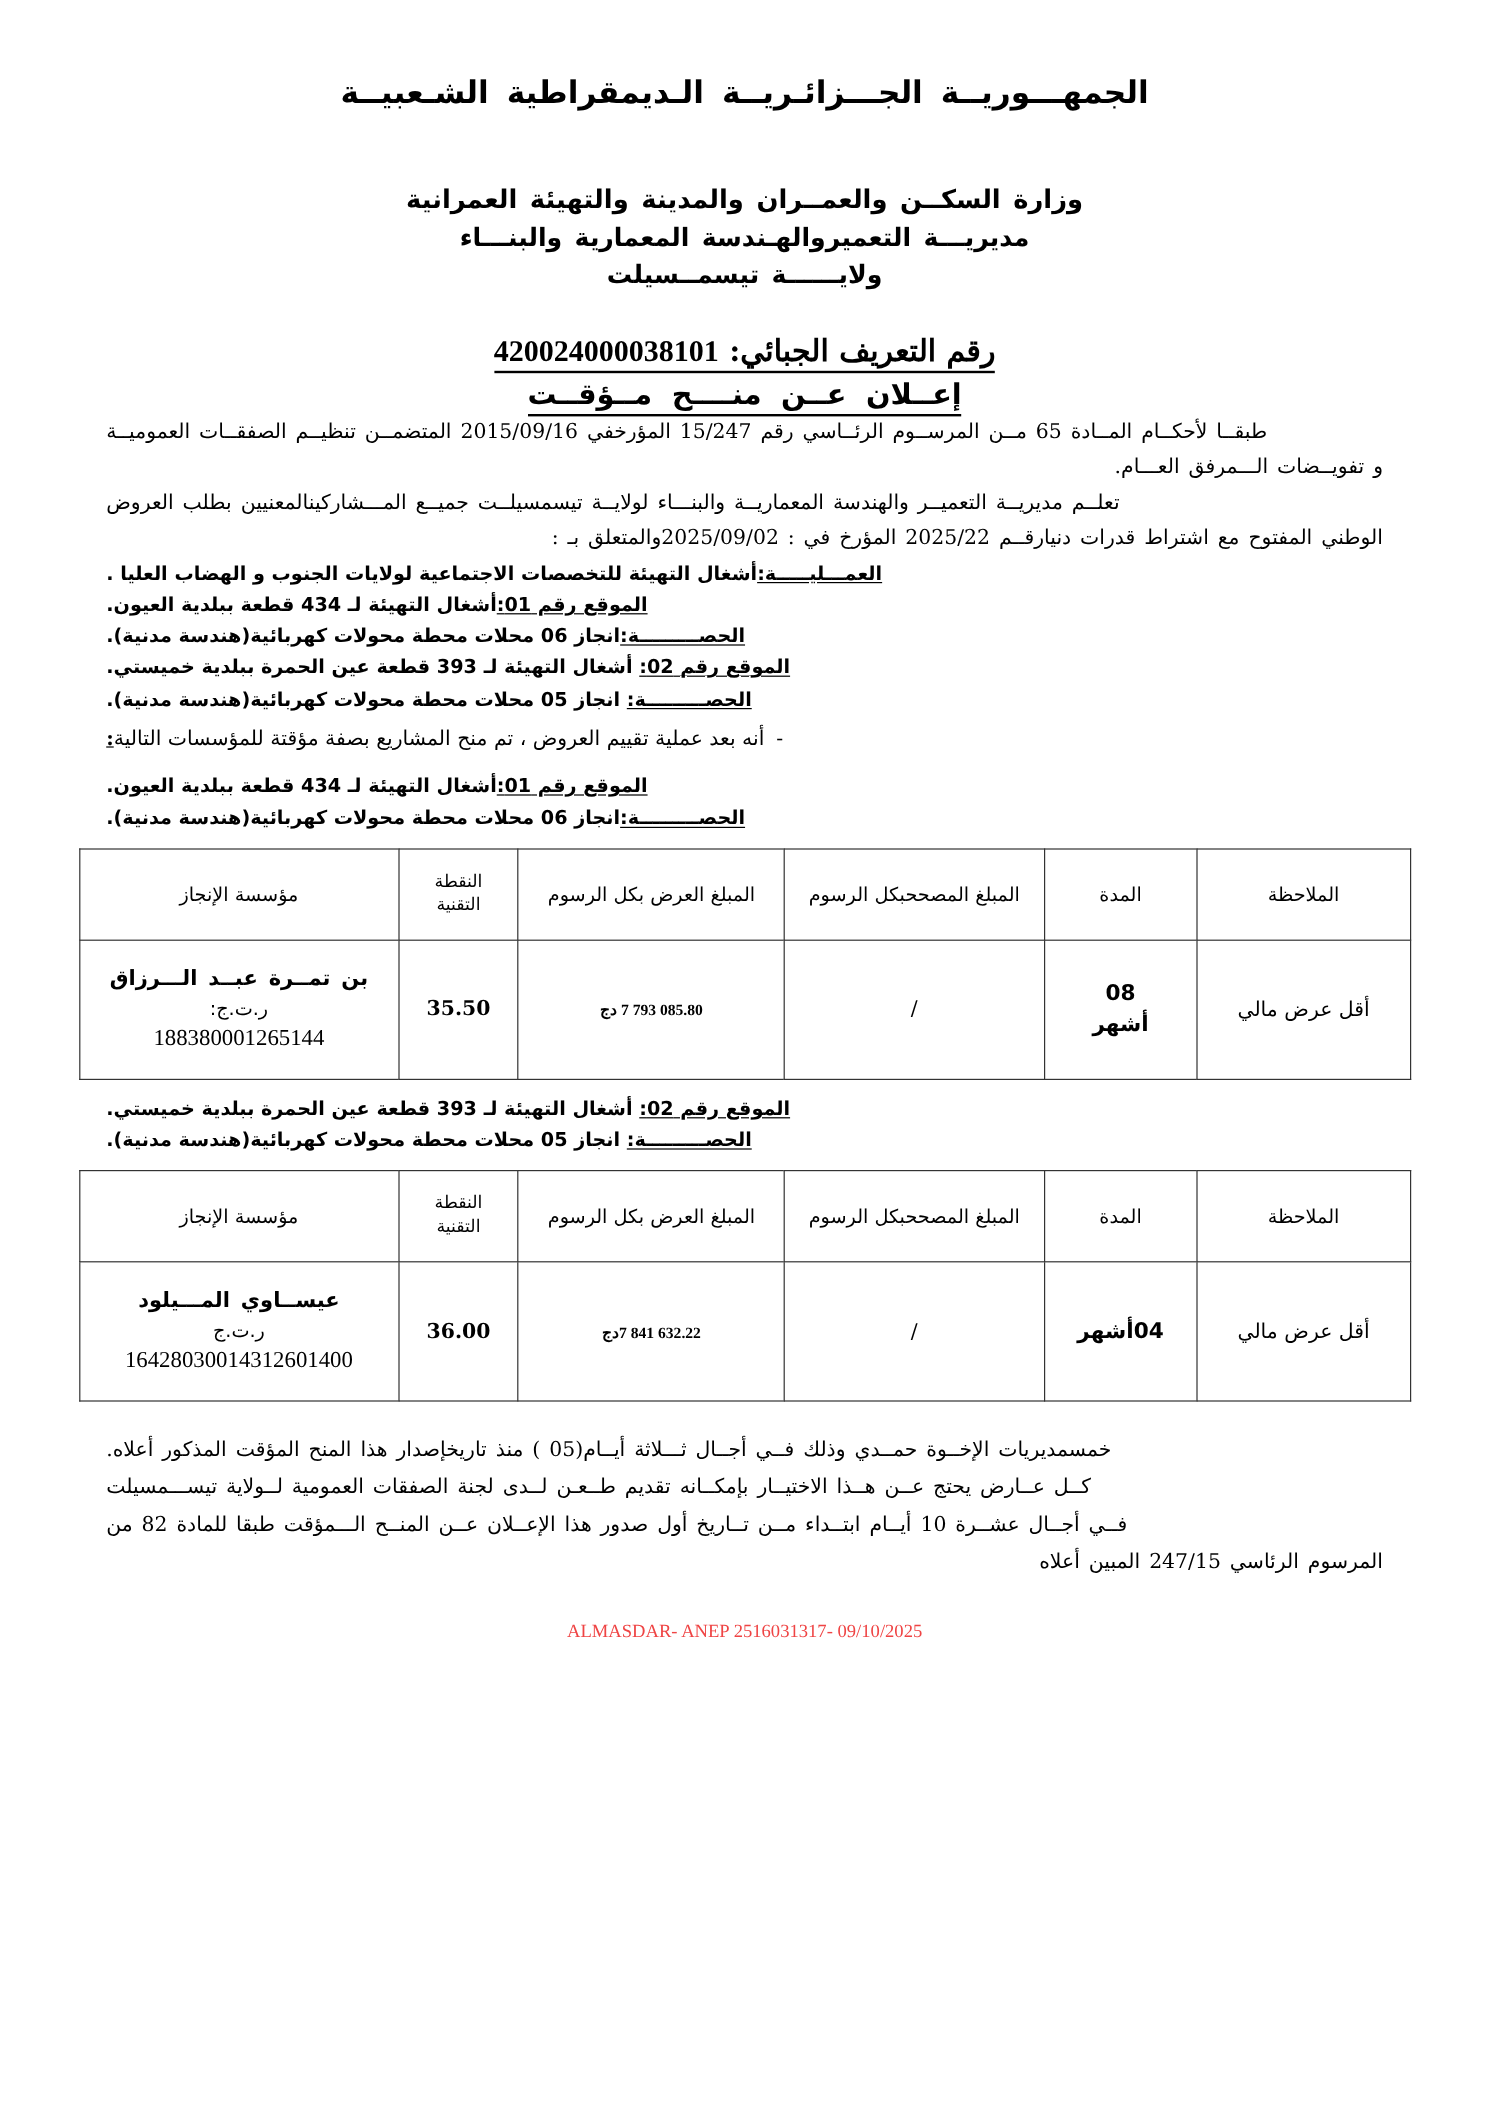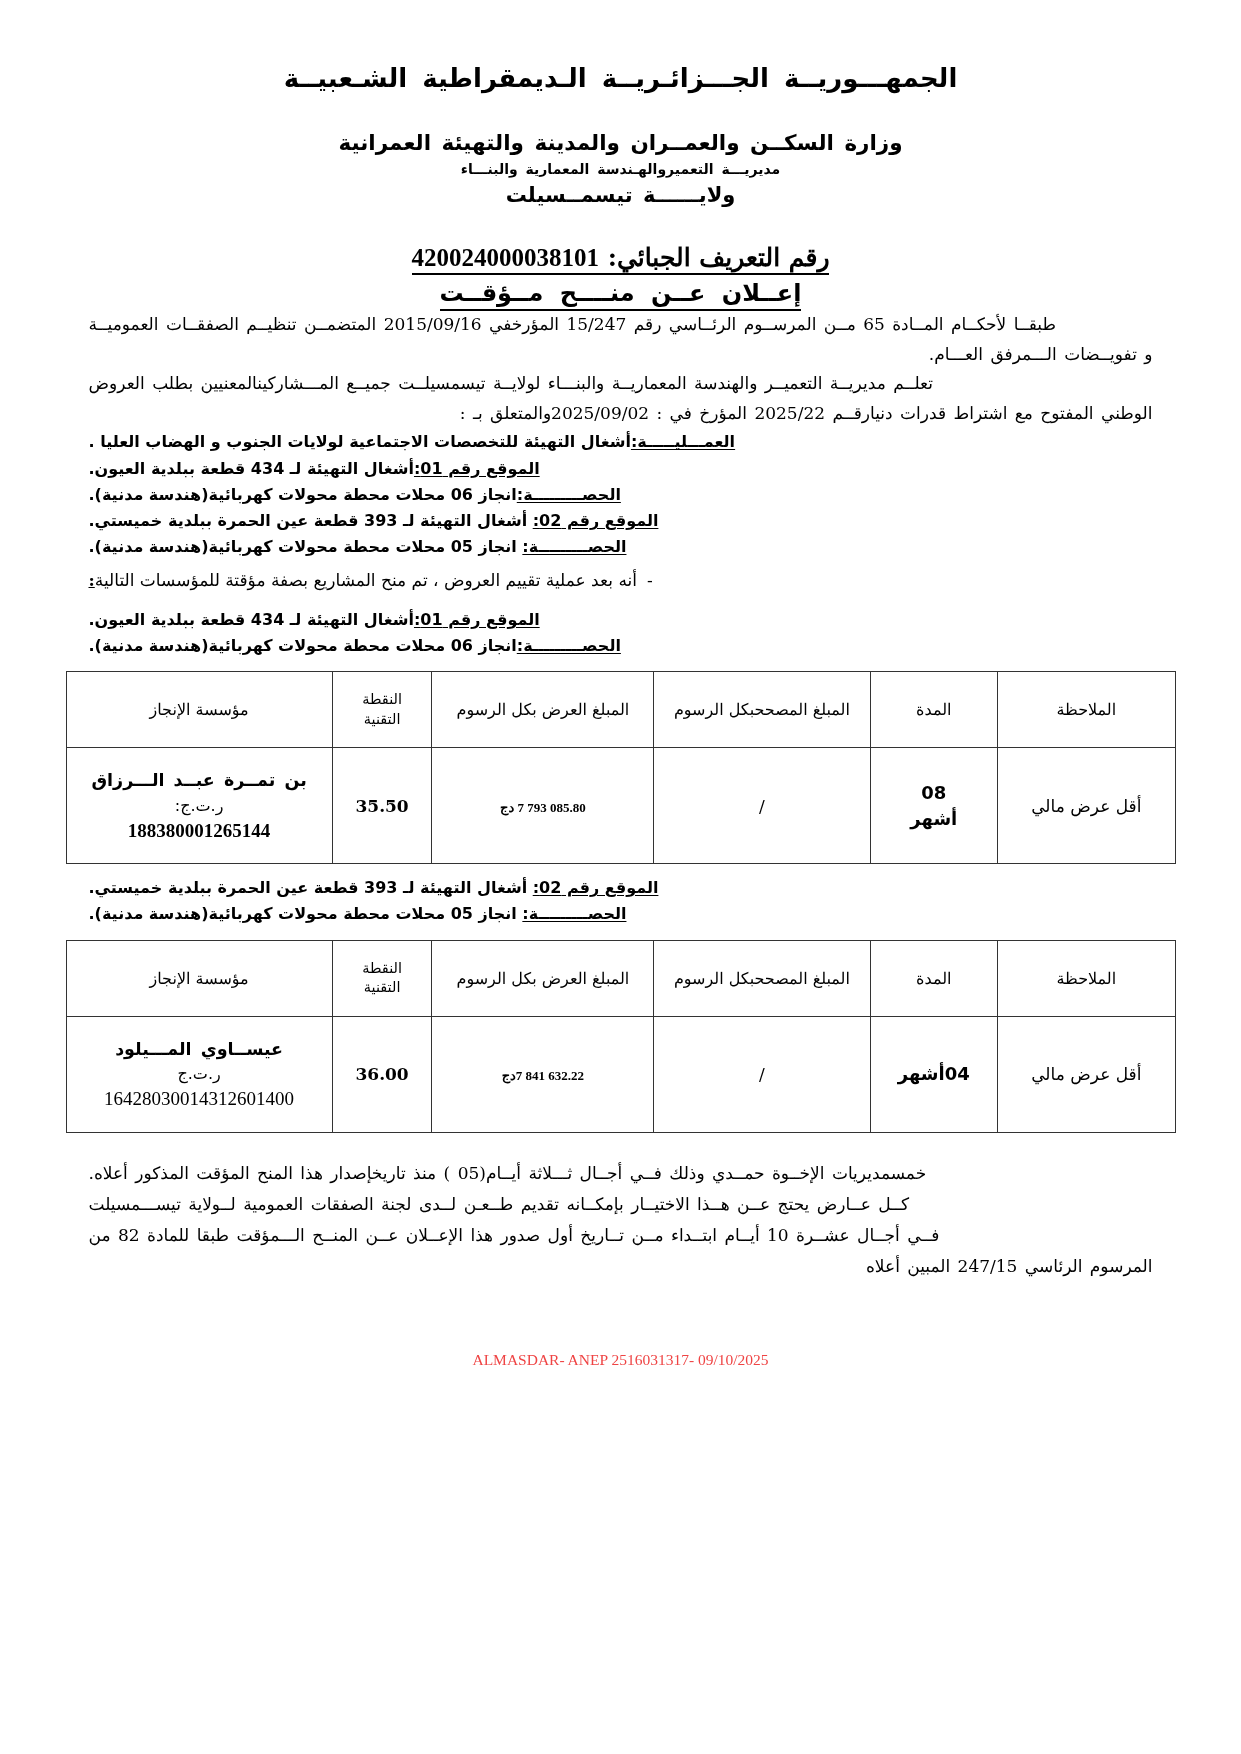--- a/index.html
+++ b/index.html
@@ -32,30 +32,30 @@
   .republic-line {
     font-family: "DejaVu Sans", "Liberation Sans", sans-serif;
     font-weight: bold;
     font-size: 26px;
     letter-spacing: 0px;
     word-spacing: 6px;
     line-height: 1.25;
   }
 
   .ministry-block {
-    margin-top: 32px;
+    margin-top: 56px;
     text-align: center;
     line-height: 1.5;
   }
   .ministry-line {
     font-weight: bold;
     font-size: 21.5px;
     word-spacing: 3px;
   }
-  .ministry-line.l2 { font-size: 14px; }
+  .ministry-line.l2 { font-size: 21px; }
   .ministry-line.l3 { font-size: 21px; }
 
   .tax-block {
     margin-top: 32px;
     text-align: center;
   }
   .tax-line {
     display: inline-block;
     font-family: "DejaVu Serif", "Liberation Serif", serif;
     font-weight: bold;
@@ -172,21 +172,21 @@
     word-spacing: 3px;
     line-height: 1.5;
   }
   .firm-rc-label {
     font-family: "DejaVu Sans", "Liberation Sans", sans-serif;
     font-size: 16px;
     line-height: 1.5;
   }
   .firm-rc-num {
     font-family: "Liberation Serif", "DejaVu Serif", serif;
-    font-weight: bold;
+    font-weight: normal;
     font-size: 19px;
     direction: ltr;
     unicode-bidi: embed;
     line-height: 1.4;
   }
   .firm-rc-num.thin { font-weight: normal; font-size: 19px; }
   .tech-val {
     font-family: "Liberation Serif", "DejaVu Serif", serif;
     font-weight: bold;
     font-size: 19px;

